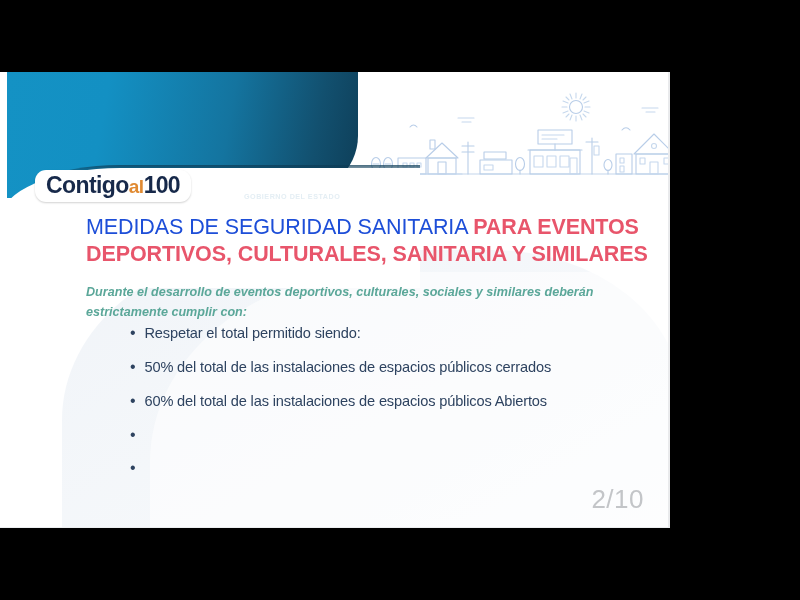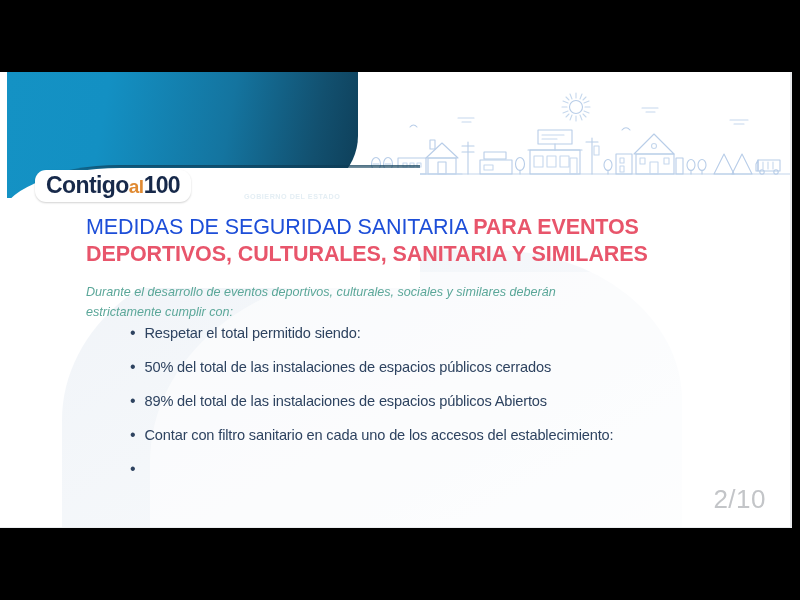--- a/index.html
+++ b/index.html
@@ -12,21 +12,21 @@
 
   #viewport { position:relative; width:800px; height:600px; background:#000; }
 
   
   .bar-top    { position:absolute; left:0; top:0;    width:800px; height:72px;  background:#000; }
   .bar-bottom { position:absolute; left:0; top:528px;width:800px; height:72px;  background:#000; }
 
   
   #slide {
     position:absolute; left:0; top:72px;
-    width:792px; height:456px;
+    width:670px; height:456px;
     background:#ffffff;
     overflow:hidden;
     border-right:2px solid #e9eaec;
     border-bottom:1px solid #eceef0;
   }
 
   
   .bg-swoosh {
     position:absolute;
     left:62px; top:178px;
@@ -107,21 +107,21 @@
   .title {
     position:absolute; left:86px; top:142px; width:640px;
     font-size:21.5px; line-height:1.26; letter-spacing:-.1px;
   }
   .title .reg  { color:#1d4ed8; font-weight:normal; }
   .title .bold { color:#e8556b; font-weight:bold; }
 
   .intro {
     position:absolute; left:86px; top:211px; width:540px;
     font-size:12.6px; font-style:italic; line-height:1.55;
-    color:#5ba799; font-weight:400;
+    color:#5ba799; font-weight:700;
   }
 
   .bullets { position:absolute; left:130px; top:252px; width:620px; }
   .bullet {
     display:flex; align-items:flex-start; gap:9px;
     font-size:14.6px; color:#2e4360; line-height:1.3;
     margin-bottom:15px; letter-spacing:-.15px;
   }
   .bullet .dot { font-size:16px; line-height:1.15; color:#2e4360; }
 
@@ -322,25 +322,24 @@
       <div class="bullet">
         <span class="dot">•</span>
         <span>Respetar el total permitido siendo:</span>
       </div>
       <div class="bullet">
         <span class="dot">•</span>
         <span>50% del total de las instalaciones de espacios públicos cerrados</span>
       </div>
       <div class="bullet">
         <span class="dot">•</span>
-        <span>89% del total de las instalaciones de espacios públicos Abiertos</span>
-      </div>
-      <div class="bullet">
-        <span class="dot">•</span>
-        <span>Contar con filtro sanitario en cada uno de los accesos del establecimiento:</span>
+        <span>60% del total de las instalaciones de espacios públicos Abiertos</span>
+      </div>
+      <div class="bullet">
+        <span class="dot">•</span>
       </div>
       <div class="bullet">
         <span class="dot">•</span>
       </div>
     </div>
 
     <div class="pager">2/10</div>
 
   </div>
 

